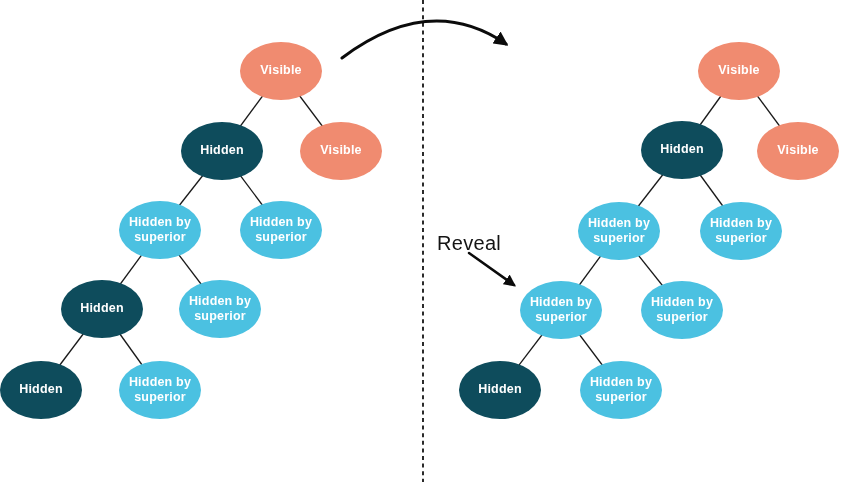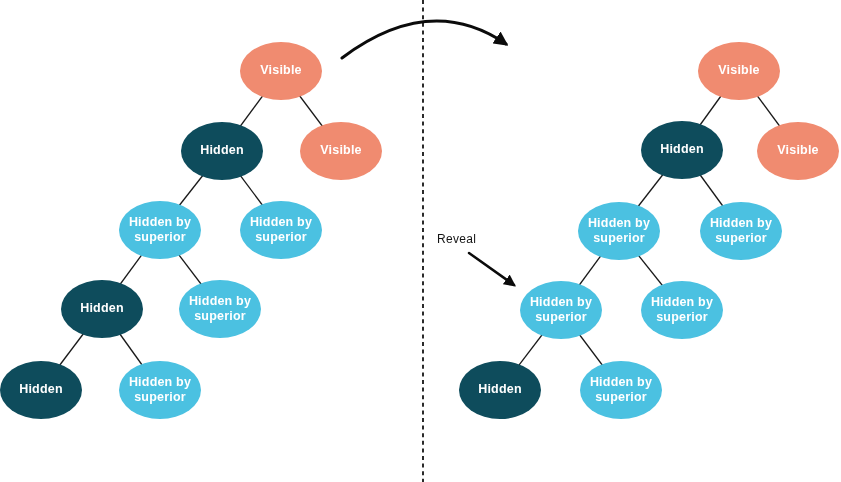--- a/index.html
+++ b/index.html
@@ -60,21 +60,21 @@
     text-align: center;
     font-size: 12.5px;
     font-weight: 700;
     line-height: 1.24;
     letter-spacing: 0.2px;
     padding: 0 5px;
     box-sizing: border-box;
   }
   .annotation-label {
     position: absolute;
-    font-size: 12px;
+    font-size: 20px;
     font-weight: 400;
     letter-spacing: 0.3px;
   }
 </style>
 </head>
 <body>
 
 <div class="stage">
   <svg id="line-layer" viewBox="0 0 841 482">
     <defs>

